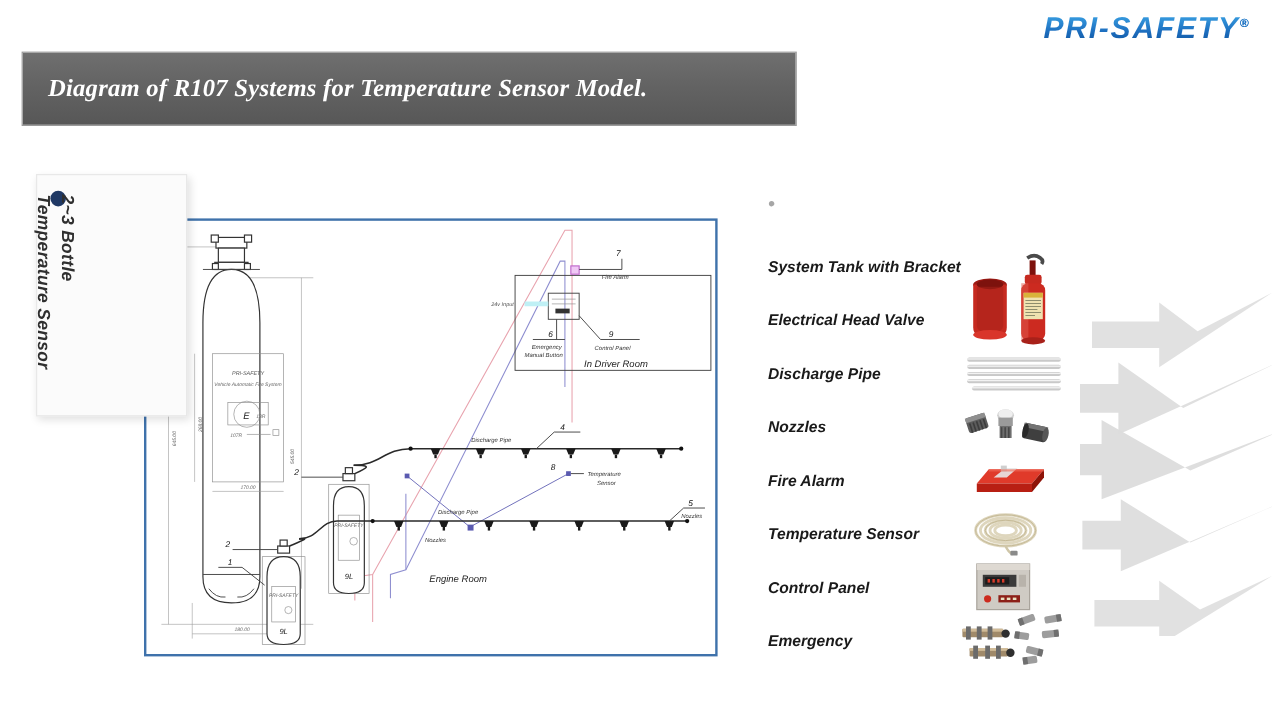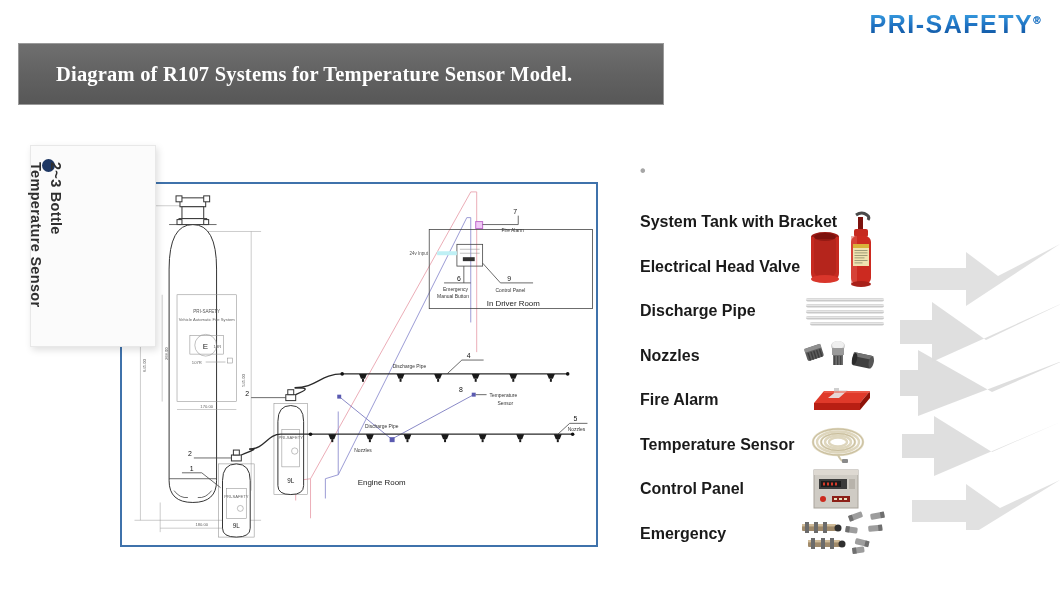--- a/index.html
+++ b/index.html
@@ -7,20 +7,21 @@
   html, body {
     width: 1060px; height: 597px;
     background: #ffffff;
     font-family: "Liberation Sans", sans-serif;
     overflow: hidden;
   }
   #slide {
     position: relative;
     width: 1060px; height: 597px;
     background: #ffffff;
+    font-style: italic;
   }
 
   
   #brand-logo {
     position: absolute; right: 18px; top: 10px;
     font-family: "Liberation Sans", sans-serif;
     font-size: 25px; font-weight: bold;
     letter-spacing: 1.5px;
     background: linear-gradient(180deg, #3ea8e8 0%, #1d6fc0 55%, #0d4f96 100%);
     -webkit-background-clip: text; background-clip: text;
@@ -38,21 +39,21 @@
     width: 646px; height: 62px;
     background: linear-gradient(180deg, #6f6f6f 0%, #636363 45%, #575757 100%);
     border: 1px solid #9a9a9a;
     display: flex; align-items: center;
   }
   #title-text {
     color: #ffffff;
     font-family: "Liberation Serif", serif;
     font-weight: bold;
     font-size: 20.5px;
-    padding-left: 37px;
+    padding-left: 21px;
     letter-spacing: 0.2px;
     white-space: nowrap;
   }
 
   
   #callout-card {
     position: absolute; left: 30px; top: 145px;
     width: 126px; height: 202px;
     background: #fbfbfb;
     border: 1px solid #e8e8e8;
@@ -97,21 +98,21 @@
     margin-bottom: 20px;
   }
   #panel-bullet { font-size: 16px; margin-right: 18px; color: #a6a6a6; }
 
   .component-row {
     position: relative;
     height: 44.5px;
     display: flex; align-items: center;
   }
   .component-label {
-    font-size: 16px; font-weight: 600; color: #1a1a1a;
+    font-size: 13px; font-weight: 600; color: #1a1a1a;
     white-space: nowrap;
   }
   .component-thumb {
     position: absolute; left: 164px;
     display: flex; align-items: center; justify-content: center;
   }
 
   
   #arrow-band { position: absolute; right: 0; top: 240px; width: 160px; height: 290px; }
 </style>

